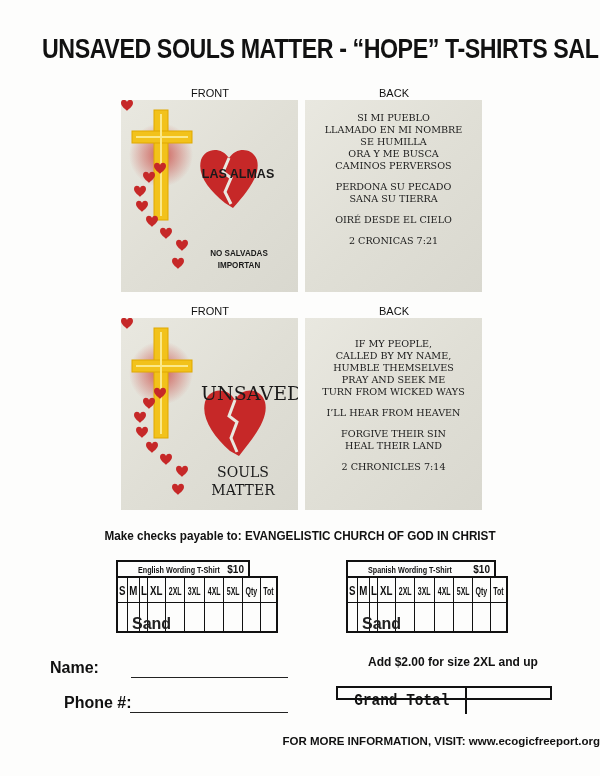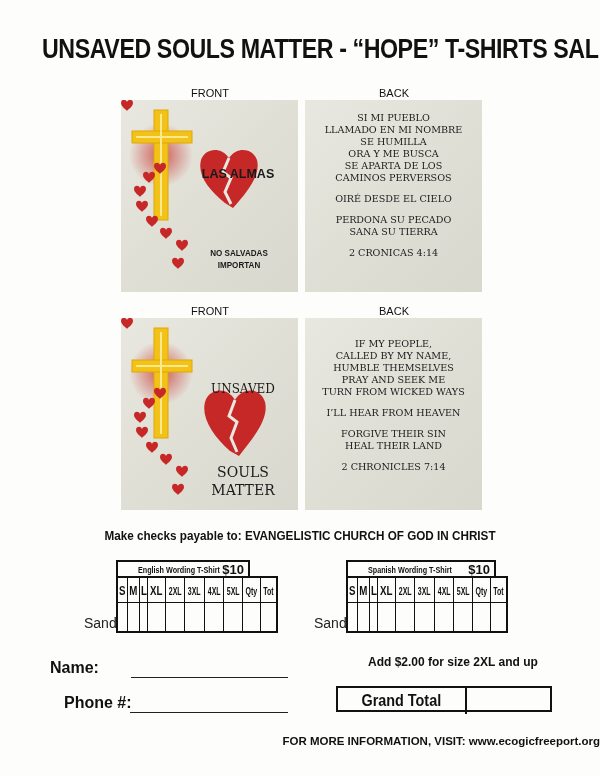--- a/index.html
+++ b/index.html
@@ -32,37 +32,37 @@
     .checks {
       position: absolute; left: 0; top: 528px; width: 600px; text-align: center;
       font-weight: bold; font-size: 13px; transform: scaleX(0.9); white-space: nowrap;
     }
     .order { position: absolute; }
     .order .head {
       position: absolute; left: 0; top: 0; height: 16px; border: 2px solid #111; border-bottom: none;
       font-size: 9px; font-weight: bold; line-height: 16px; white-space: nowrap; box-sizing: border-box;
     }
     .order .head .hlabel { display: inline-block; transform: scaleX(0.8); transform-origin: left; margin-left: 20px; }
-    .order .head .hprice { position: absolute; right: 4px; top: 0; font-size: 13px; text-align: right; }
+    .order .head .hprice { position: absolute; right: 4px; top: 0; font-size: 10px; text-align: right; }
     .order table {
       position: absolute; left: 0; top: 16px; border-collapse: collapse; border: 2px solid #111;
     }
     .order td {
       border: 1.5px solid #111; width: 16px; padding: 0; text-align: center; font-weight: bold;
     }
     .order tr.sizes td { height: 24px; font-size: 13px; }
     .order tr.sizes td span { display: inline-block; transform: scaleX(0.75); }
     .order tr.sizes td.small span { font-size: 10px; transform: scaleX(0.7); }
     .order tr.row td { height: 28px; }
-    .sand { position: absolute; font-size: 14px; font-weight: normal; color: #222; }
+    .sand { position: absolute; font-size: 16px; font-weight: bold; color: #222; margin-left: 48px; }
     .field-label { position: absolute; font-weight: bold; font-size: 16px; }
     .field-line { position: absolute; border-bottom: 1.5px solid #222; height: 0; }
     .note { position: absolute; font-weight: bold; font-size: 12px; }
     .grand {
-      position: absolute; left: 336px; top: 686px; width: 216px; height: 26px; border: 2px solid #111; box-sizing: border-box;
+      position: absolute; left: 336px; top: 686px; width: 216px; height: 14px; border: 2px solid #111; box-sizing: border-box; font-family: Liberation Mono, monospace;
     }
     .grand .gl {
       position: absolute; left: 0; top: 0; width: 127px; height: 26px; border-right: 2px solid #111;
       font-weight: bold; font-size: 16px; line-height: 26px; text-align: center;
     }
     .grand .gl span { display: inline-block; transform: scaleX(0.9); }
     .grand .gv { position: absolute; left: 129px; top: 0; right: 0; height: 26px; }
     .footer {
       position: absolute; left: 0; top: 735px; width: 600px; text-align: right; font-weight: bold; font-size: 11.5px;
     }
@@ -111,32 +111,31 @@
   <div class="front-word" style="left:72px; top:159px; width:92px; font-size:9.5px; font-weight:bold; font-family:'Liberation Sans',sans-serif; transform:scaleX(0.85);">IMPORTAN</div>
 </div>
 
 <div class="panel" style="left:305px; top:100px;">
   <div class="back-text" style="top:12px;">
     <p>
       <span>SI MI PUEBLO</span>
       <span>LLAMADO EN MI NOMBRE</span>
       <span>SE HUMILLA</span>
       <span>ORA Y ME BUSCA</span>
-      <span>SE APARTA DE LOS</span>
       <span>CAMINOS PERVERSOS</span>
     </p>
-    <p>
-        <span>OIRÉ DESDE EL CIELO</span>
-      </p>
     <p>
       <span>PERDONA SU PECADO</span>
       <span>SANA SU TIERRA</span>
     </p>
     <p>
-        <span>2 CRONICAS 4:14</span>
+        <span>OIRÉ DESDE EL CIELO</span>
+      </p>
+    <p>
+        <span>2 CRONICAS 7:21</span>
       </p>
   </div>
 </div>
 
 <div class="cap" style="left:121px; top:305px;">FRONT</div>
 <div class="cap" style="left:305px; top:305px;">BACK</div>
 
 <div class="panel" style="left:121px; top:318px;">
   <svg width="177" height="192" style="position:absolute;left:0;top:0">
     <defs>
@@ -161,21 +160,21 @@
       <use href="#sh2" transform="translate(25,124)"></use>
       <use href="#sh2" transform="translate(39,136)"></use>
       <use href="#sh2" transform="translate(55,148)"></use>
       <use href="#sh2" transform="translate(51,166)"></use>
     </g>
     <g>
       <path d="M109,133 C92,118 80,100 84,84 C88,70 106,68 114,82 C122,68 140,70 144,84 C148,100 134,118 118,138 Z" fill="#c62828"></path>
       <path d="M114,82 L108,98 L116,104 L110,120 L116,134" stroke="#e9e8e0" stroke-width="3" fill="none"></path>
     </g>
   </svg>
-  <div class="front-word" style="left:80px; top:64px; width:84px; font-size:12px;">UNSAVED</div>
+  <div class="front-word" style="left:80px; top:64px; width:84px; font-size:19px;">UNSAVED</div>
   <div class="front-word" style="left:80px; top:146px; width:84px; font-size:14px;">SOULS</div>
   <div class="front-word" style="left:80px; top:164px; width:84px; font-size:14px;">MATTER</div>
 </div>
 
 <div class="panel" style="left:305px; top:318px;">
   <div class="back-text" style="top:20px;">
     <p>
       <span>IF MY PEOPLE,</span>
       <span>CALLED BY MY NAME,</span>
       <span>HUMBLE THEMSELVES</span>

